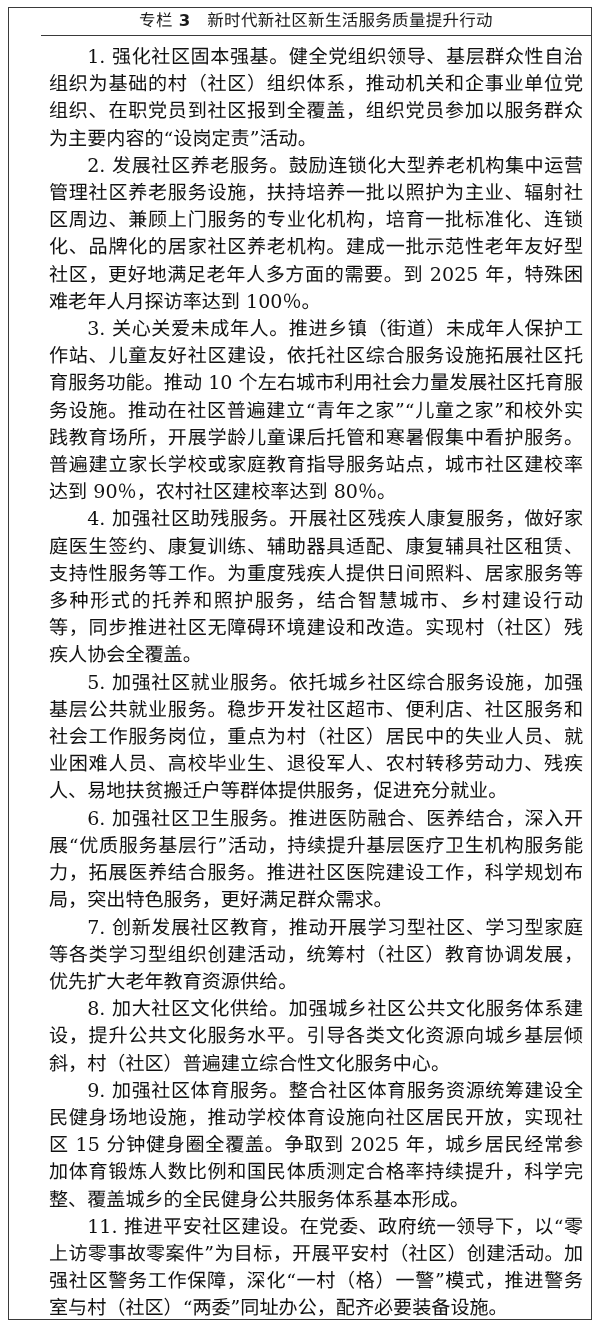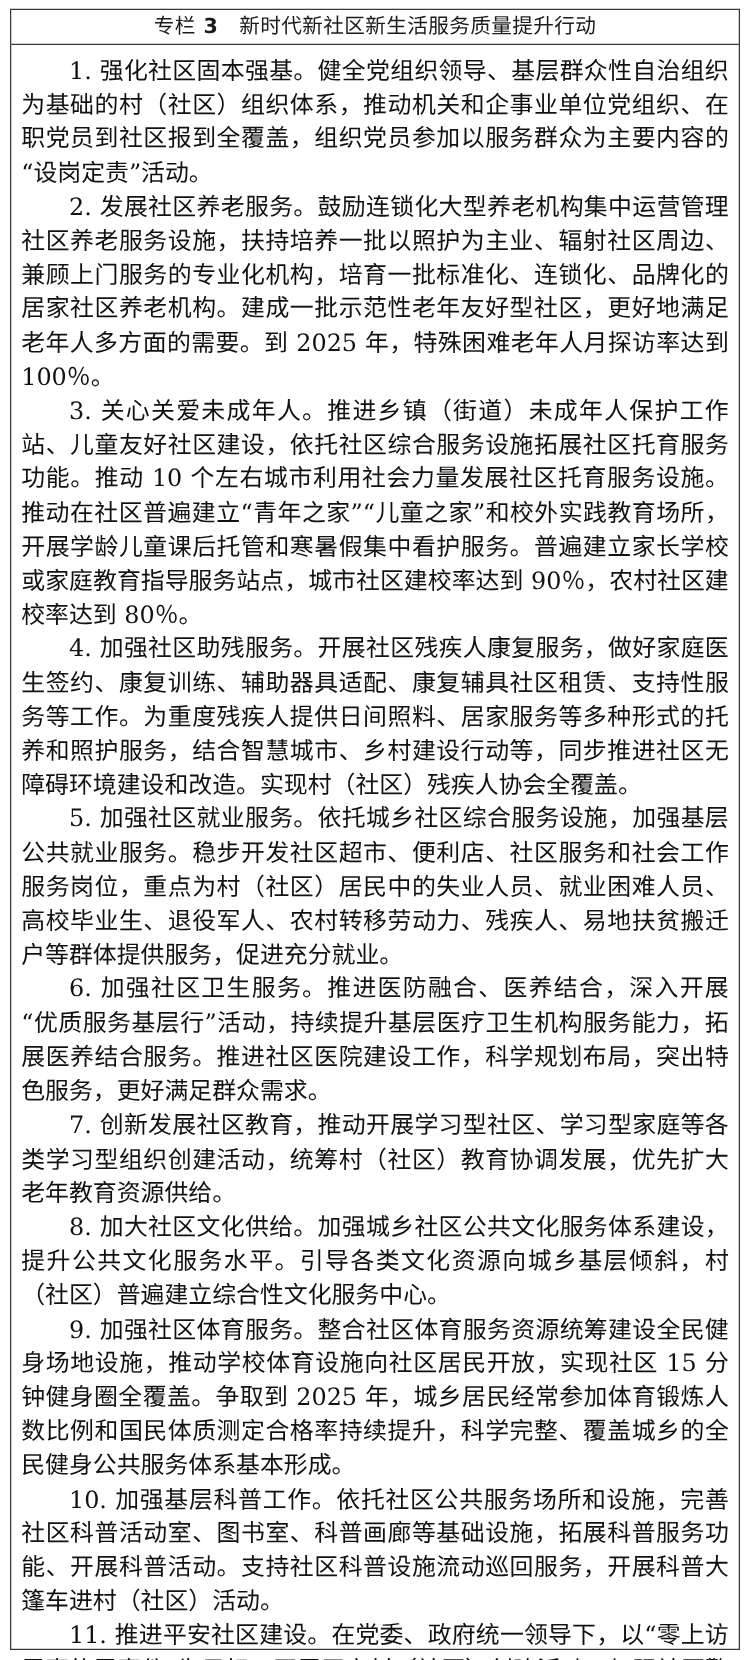--- a/index.html
+++ b/index.html
@@ -21,20 +21,21 @@
     position: absolute;
     left: 8px;
     top: 7px;
     width: 584px;          
     height: 1313px;
     box-sizing: border-box;
     border: 1.6px solid #3a3a3a;
     background: #ffffff;
     display: flex;
     flex-direction: column;
+    padding-left: 32px;
   }
 
   
   .title-band {
     box-sizing: border-box;
     height: 28px;
     flex: 0 0 28px;
     border-bottom: 1.4px solid #3a3a3a;
     display: flex;
     align-items: center;
@@ -85,18 +86,17 @@
   <div class="body-area">
     <p class="para">1. 强化社区固本强基。健全党组织领导、基层群众性自治组织为基础的村（社区）组织体系，推动机关和企事业单位党组织、在职党员到社区报到全覆盖，组织党员参加以服务群众为主要内容的“设岗定责”活动。</p>
     <p class="para">2. 发展社区养老服务。鼓励连锁化大型养老机构集中运营管理社区养老服务设施，扶持培养一批以照护为主业、辐射社区周边、兼顾上门服务的专业化机构，培育一批标准化、连锁化、品牌化的居家社区养老机构。建成一批示范性老年友好型社区，更好地满足老年人多方面的需要。到 2025 年，特殊困难老年人月探访率达到 100％。</p>
     <p class="para">3. 关心关爱未成年人。推进乡镇（街道）未成年人保护工作站、儿童友好社区建设，依托社区综合服务设施拓展社区托育服务功能。推动 10 个左右城市利用社会力量发展社区托育服务设施。推动在社区普遍建立“青年之家”“儿童之家”和校外实践教育场所，开展学龄儿童课后托管和寒暑假集中看护服务。普遍建立家长学校或家庭教育指导服务站点，城市社区建校率达到 90％，农村社区建校率达到 80％。</p>
     <p class="para">4. 加强社区助残服务。开展社区残疾人康复服务，做好家庭医生签约、康复训练、辅助器具适配、康复辅具社区租赁、支持性服务等工作。为重度残疾人提供日间照料、居家服务等多种形式的托养和照护服务，结合智慧城市、乡村建设行动等，同步推进社区无障碍环境建设和改造。实现村（社区）残疾人协会全覆盖。</p>
     <p class="para">5. 加强社区就业服务。依托城乡社区综合服务设施，加强基层公共就业服务。稳步开发社区超市、便利店、社区服务和社会工作服务岗位，重点为村（社区）居民中的失业人员、就业困难人员、高校毕业生、退役军人、农村转移劳动力、残疾人、易地扶贫搬迁户等群体提供服务，促进充分就业。</p>
     <p class="para">6. 加强社区卫生服务。推进医防融合、医养结合，深入开展“优质服务基层行”活动，持续提升基层医疗卫生机构服务能力，拓展医养结合服务。推进社区医院建设工作，科学规划布局，突出特色服务，更好满足群众需求。</p>
     <p class="para">7. 创新发展社区教育，推动开展学习型社区、学习型家庭等各类学习型组织创建活动，统筹村（社区）教育协调发展，优先扩大老年教育资源供给。</p>
     <p class="para">8. 加大社区文化供给。加强城乡社区公共文化服务体系建设，提升公共文化服务水平。引导各类文化资源向城乡基层倾斜，村（社区）普遍建立综合性文化服务中心。</p>
     <p class="para">9. 加强社区体育服务。整合社区体育服务资源统筹建设全民健身场地设施，推动学校体育设施向社区居民开放，实现社区 15 分钟健身圈全覆盖。争取到 2025 年，城乡居民经常参加体育锻炼人数比例和国民体质测定合格率持续提升，科学完整、覆盖城乡的全民健身公共服务体系基本形成。</p>
-    <p class="para">10. 加强基层科普工作。依托社区公共服务场所和设施，完善社区科普活动室、图书室、科普画廊等基础设施，拓展科普服务功能、开展科普活动。支持社区科普设施流动巡回服务，开展科普大篷车进村（社区）活动。</p>
     <p class="para">11. 推进平安社区建设。在党委、政府统一领导下，以“零上访零事故零案件”为目标，开展平安村（社区）创建活动。加强社区警务工作保障，深化“一村（格）一警”模式，推进警务室与村（社区）“两委”同址办公，配齐必要装备设施。</p>
 
   </div>
 
 </div>
 
 </body></html>

